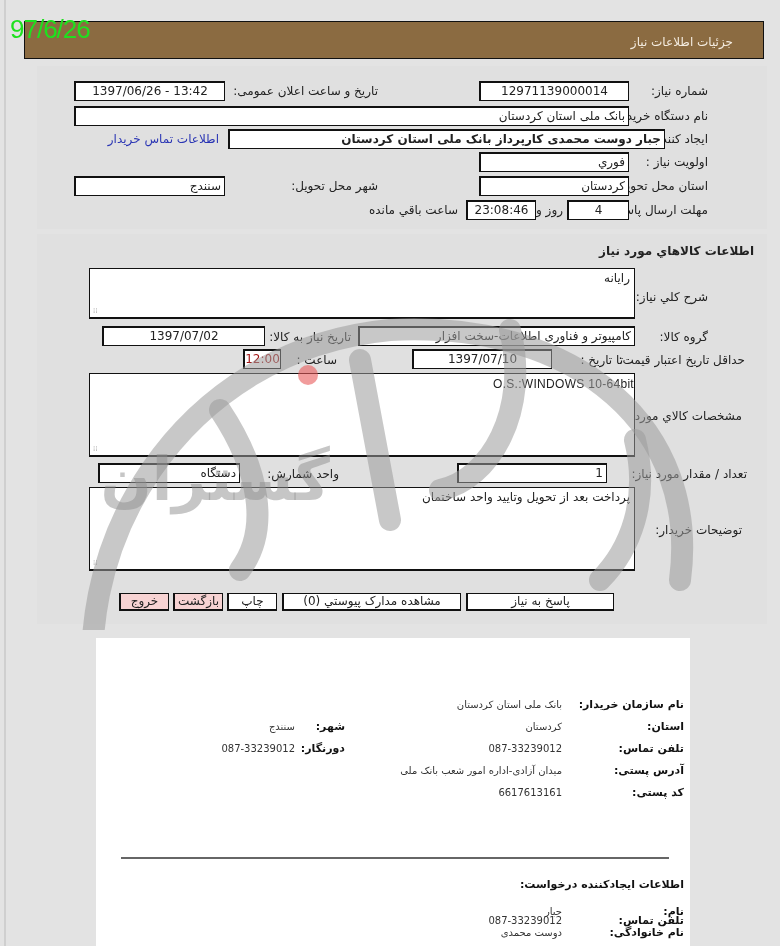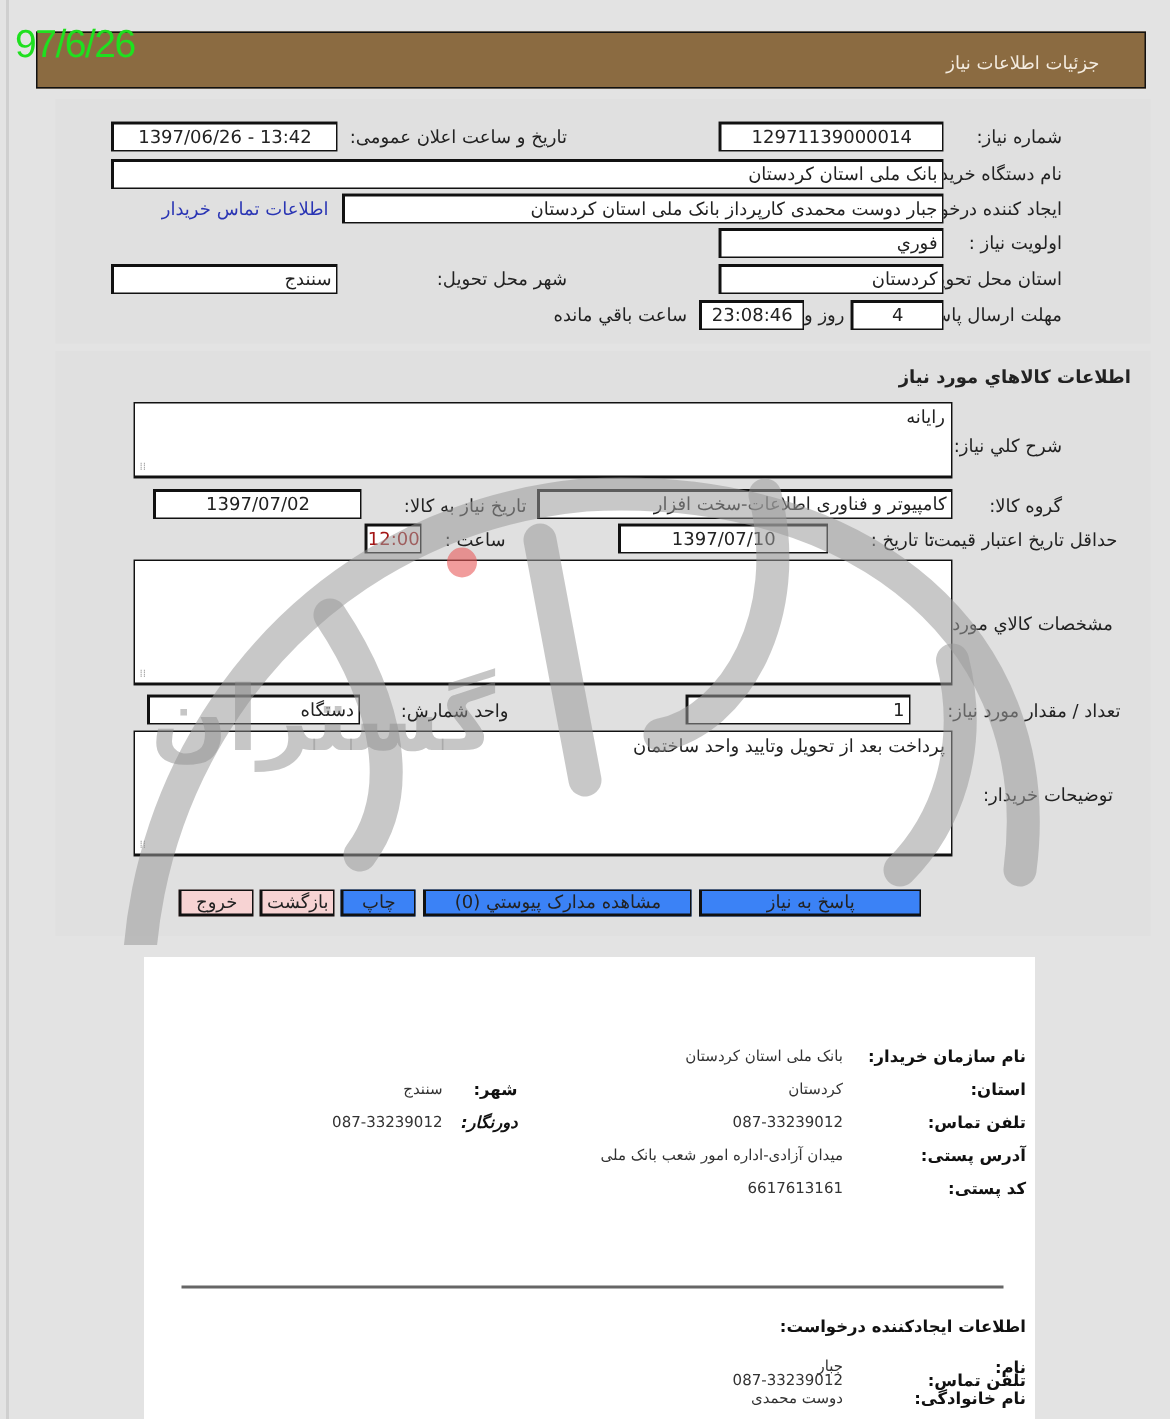--- a/index.html
+++ b/index.html
@@ -47,21 +47,21 @@
   }
   .grip { position: absolute; left: 3px; bottom: 2px; font-size: 7px; color: #aaa; line-height: 7px; }
   .specs {
     font-family: "Liberation Sans", sans-serif; font-size: 12px; line-height: 15px;
     text-align: right; direction: ltr; color: #222; letter-spacing: 0.3px;
   }
   .btn {
     position: absolute; height: 18px; border: 1px solid #111; border-bottom-width: 2px; border-left-width: 2px;
     font-size: 12px; text-align: center; line-height: 15px; direction: rtl; color: #222;
   }
-  .btn.green { background: #3b82f6; }
+  .btn.green { background: #ffffff; }
   .btn.pink { background: #f7d3d3; }
   .red-time { color: #a31515; }
 
   .watermark { position: absolute; z-index: 3; pointer-events: none; }
 
   .contact {
     position: absolute; left: 96px; top: 638px; width: 594px; height: 308px; background: #fff;
   }
   .contact-head {
     position: absolute; left: 5px; top: 7px; width: 584px; height: 29px; background: #8b6b41;
@@ -86,21 +86,21 @@
 
 <div class="lbl" style="right:72px; top:84px;">شماره نیاز:</div>
 <div class="box center" style="left:479px; top:81px; width:150px;">12971139000014</div>
 <div class="lbl" style="right:402px; top:84px;">تاریخ و ساعت اعلان عمومی:</div>
 <div class="box center" style="left:74px; top:81px; width:151px;">1397/06/26 - 13:42</div>
 
 <div class="lbl" style="right:72px; top:109px;">نام دستگاه خریدار:</div>
 <div class="box rtl" style="left:74px; top:106px; width:555px;">بانک ملی استان کردستان</div>
 
 <div class="lbl" style="right:72px; top:132px;">ایجاد کننده درخواست:</div>
-<div class="box rtl" style="left:228px; top:129px; width:401px;">جبار دوست محمدی کارپرداز بانک ملی استان کردستان</div>
+<div class="box rtl" style="left:228px; top:129px; width:437px;font-weight:bold;">جبار دوست محمدی کارپرداز بانک ملی استان کردستان</div>
 <a class="link" style="right:561px; top:132px;">اطلاعات تماس خریدار</a>
 
 <div class="lbl" style="right:72px; top:155px;">اولویت نیاز :</div>
 <div class="box rtl" style="left:479px; top:152px; width:150px;">فوري</div>
 
 <div class="lbl" style="right:72px; top:179px;">استان محل تحویل:</div>
 <div class="box rtl" style="left:479px; top:176px; width:150px;">کردستان</div>
 <div class="lbl" style="right:402px; top:179px;">شهر محل تحویل:</div>
 <div class="box rtl" style="left:74px; top:176px; width:151px;">سنندج</div>
 
@@ -128,30 +128,31 @@
 
 <div class="lbl" style="right:72px; top:290px;">شرح کلي نياز:</div>
 <div class="textarea rtl" style="left:89px; top:268px; width:546px; height:51px;">
   <span>رایانه</span>
   <span class="grip">⁞⁞</span>
 </div>
 
 <div class="lbl" style="right:72px; top:330px;">گروه کالا:</div>
 <div class="box rtl" style="left:358px; top:326px; width:277px;">کامپیوتر و فناوری اطلاعات-سخت افزار</div>
 <div class="lbl" style="right:429px; top:330px;">تاریخ نیاز به کالا:</div>
-<div class="box center" style="left:102px; top:326px; width:139px;">1397/07/02</div>
+<div class="box center" style="left:102px; top:326px; width:163px;">1397/07/02</div>
 
 <div class="lbl" style="right:35px; top:353px;">حداقل تاریخ اعتبار قیمت:</div>
 <div class="lbl" style="right:157px; top:353px;">تا تاریخ :</div>
 <div class="box center" style="left:412px; top:349px; width:140px;">1397/07/10</div>
 <div class="lbl" style="right:443px; top:353px;">ساعت :</div>
 <div class="box center red-time" style="left:243px; top:349px; width:38px; padding:0;">12:00</div>
 
 <div class="lbl" style="right:38px; top:409px;">مشخصات کالاي مورد نياز:</div>
 <div class="textarea" style="left:89px; top:373px; width:546px; height:84px; padding-right:26px; padding-top:3px;">
+  <div class="specs" style="margin-right:-26px;">O.S.:WINDOWS 10-64bit</div>
   <span class="grip">⁞⁞</span>
 </div>
 
 <div class="lbl" style="right:33px; top:467px;">تعداد / مقدار مورد نیاز:</div>
 <div class="box rtl" style="left:457px; top:463px; width:150px;">1</div>
 <div class="lbl" style="right:441px; top:467px;">واحد شمارش:</div>
 <div class="box rtl" style="left:98px; top:463px; width:142px;">دستگاه</div>
 
 <div class="lbl" style="right:38px; top:523px;">توضیحات خریدار:</div>
 <div class="textarea rtl" style="left:89px; top:487px; width:546px; height:84px;">
@@ -170,21 +171,21 @@
   <div class="c-lbl" style="right:6px; top:60px;">نام سازمان خریدار:</div>
   <div class="c-val" style="right:128px; top:61px;">بانک ملی استان کردستان</div>
 
   <div class="c-lbl" style="right:6px; top:82px;">استان:</div>
   <div class="c-val" style="right:128px; top:83px;">کردستان</div>
   <div class="c-lbl" style="right:345px; top:82px;">شهر:</div>
   <div class="c-val" style="right:395px; top:83px;">سنندج</div>
 
   <div class="c-lbl" style="right:6px; top:104px;">تلفن تماس:</div>
   <div class="c-val" style="right:128px; top:105px;">087-33239012</div>
-  <div class="c-lbl" style="right:345px; top:104px;font-style:italic;">دورنگار:</div>
+  <div class="c-lbl" style="right:345px; top:104px;">دورنگار:</div>
   <div class="c-val" style="right:395px; top:105px;">087-33239012</div>
 
   <div class="c-lbl" style="right:6px; top:126px;">آدرس پستی:</div>
   <div class="c-val" style="right:128px; top:127px;">میدان آزادی-اداره امور شعب بانک ملی</div>
 
   <div class="c-lbl" style="right:6px; top:148px;">کد پستی:</div>
   <div class="c-val" style="right:128px; top:149px;">6617613161</div>
 
   <div class="c-rule"></div>
 

